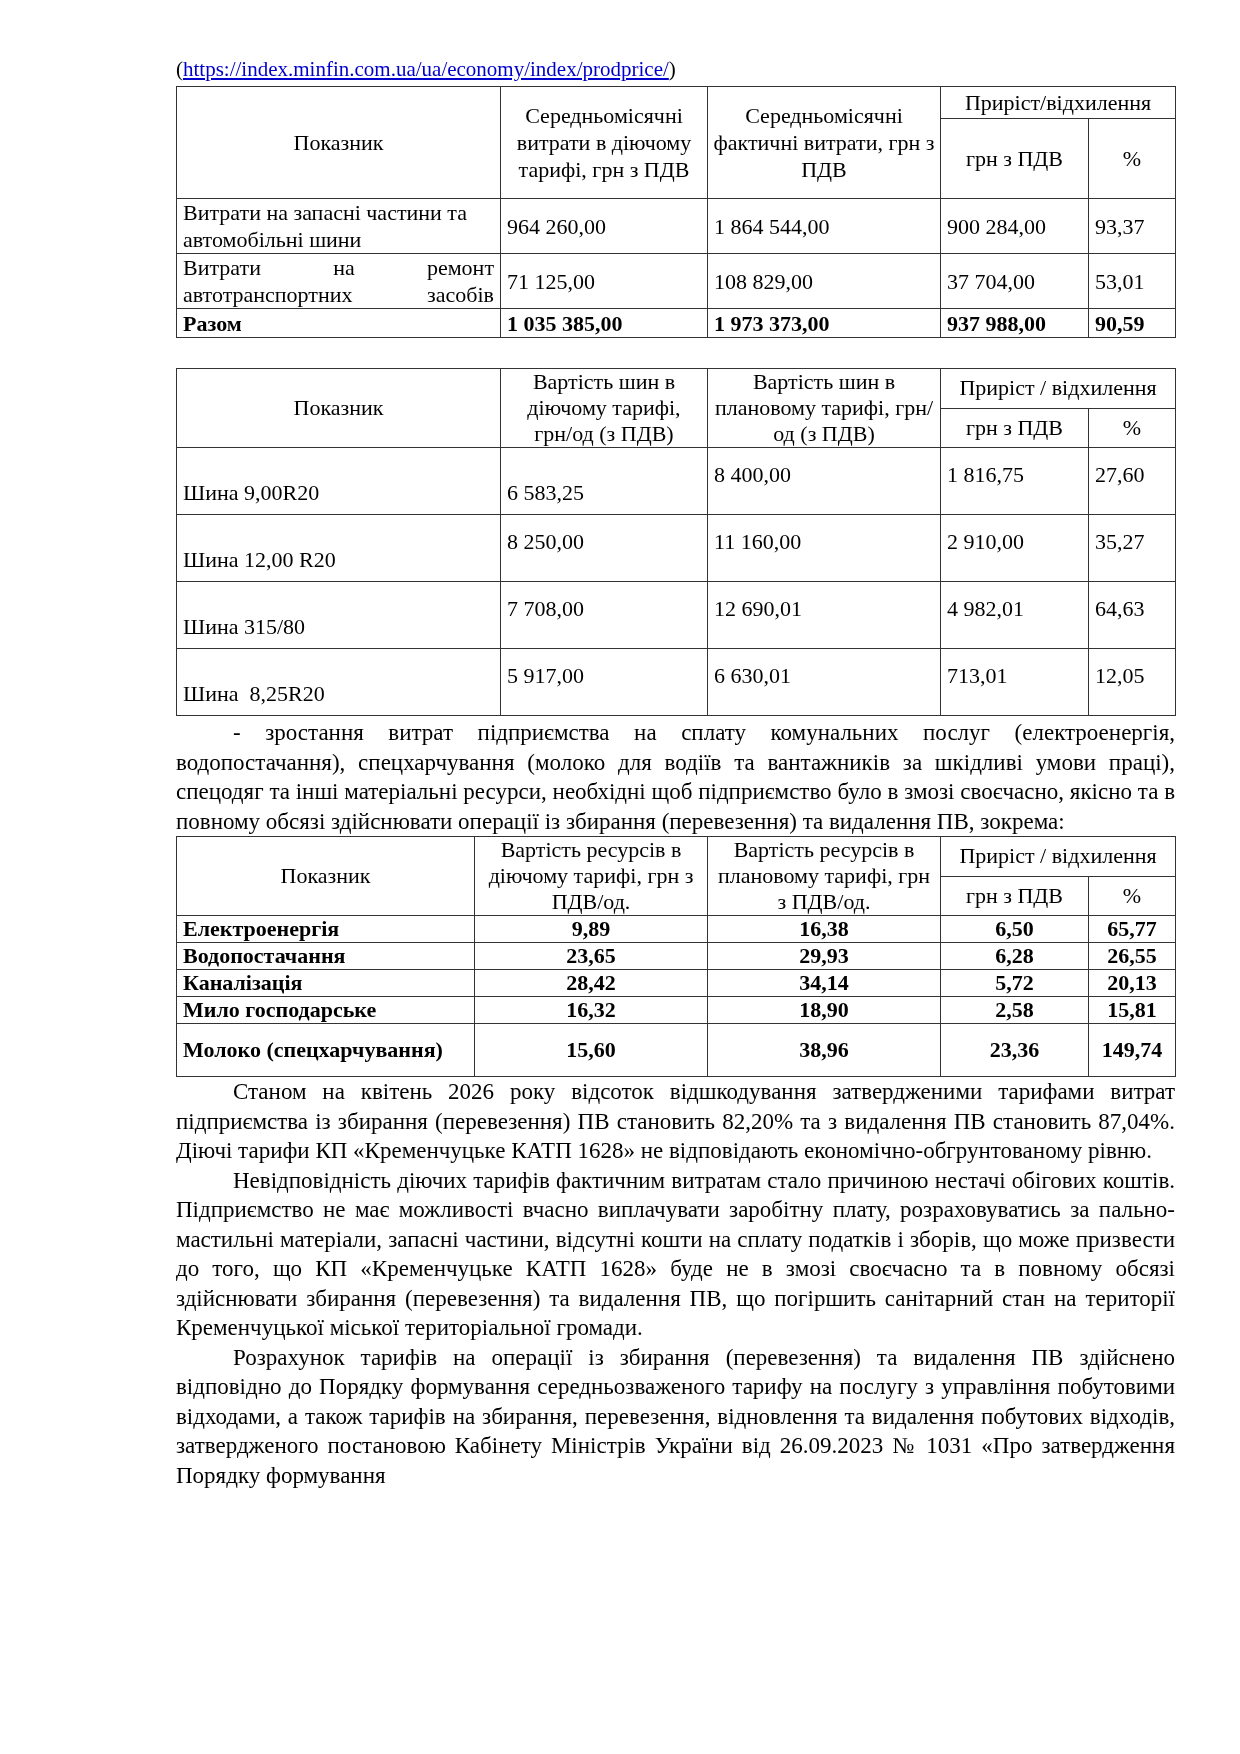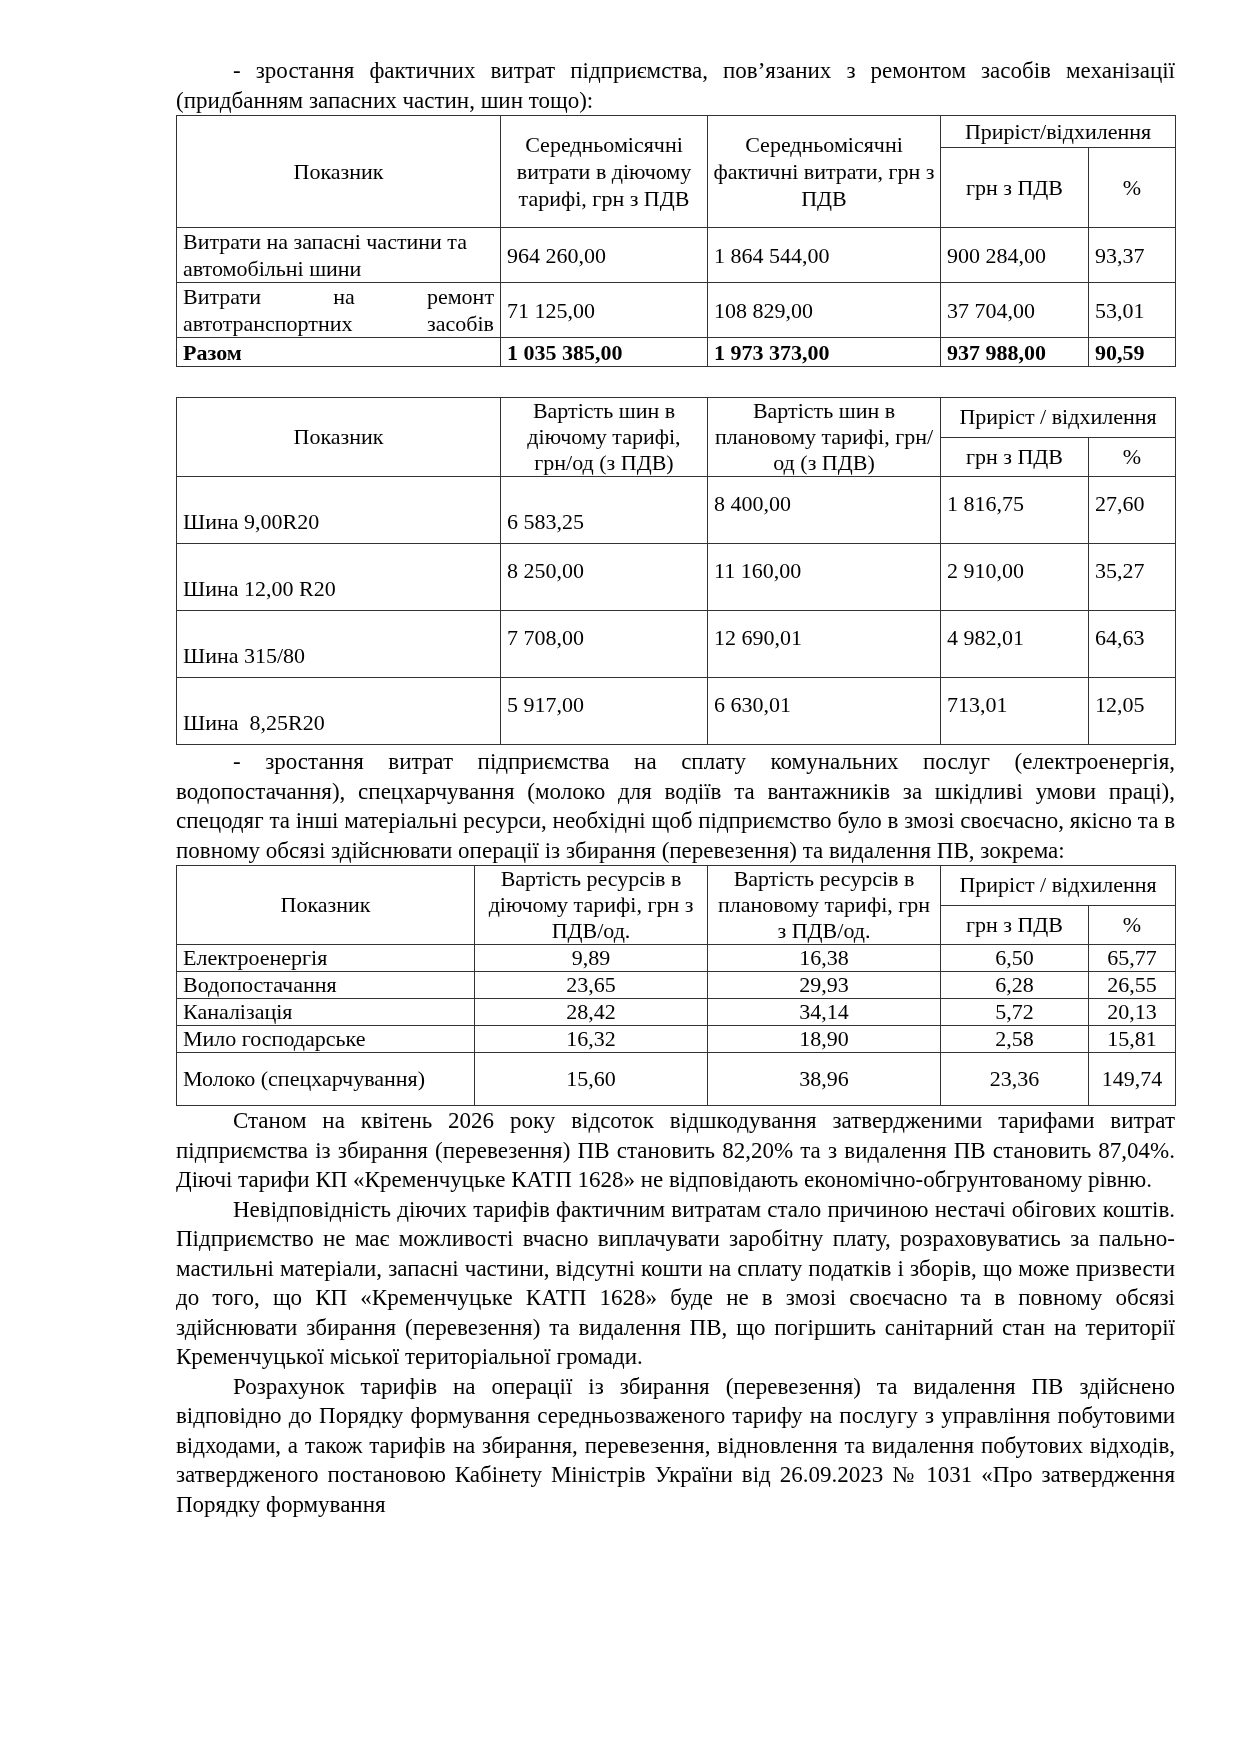--- a/index.html
+++ b/index.html
@@ -17,32 +17,34 @@
   td.c { text-align: center; }
   td.lbl { text-align: left; }
   tr.total td { font-weight: bold; }
   .t1 th { padding: 2px 4px; }
   .t1 td { height: 54px; line-height: 27px; }
   .t1 tr.total td { height: 28px; }
   .t1 td.lbl-just { text-align: justify; text-align-last: justify; font-family: Liberation Serif, serif; }
   .t2 td { height: 52px; line-height: 26px; }
   .t2 td.top { vertical-align: top; padding-top: 14px; }
   .t2 td.lblb { vertical-align: bottom; padding-bottom: 8px; margin-left: 9px; }
-  .t3 td { height: 26px; line-height: 26px; }
+  .t3 td { height: 26px; line-height: 26px; font-weight: bold; }
   .t3 td.tall { height: 52px; }
   .t3 th, .t2 th { line-height: 26px; }
   .gap { height: 30px; }
 </style>
 </head>
 <body>
 
 <div class="page">
 
-
-  <p class="p indent">- зростання фактичних витрат підприємства, пов’язаних з ремонтом засобів механізації (придбанням запасних частин, шин тощо):</p>
+  <p class="link-line">
+    <span>(</span><a>https://index.minfin.com.ua/ua/economy/index/prodprice/</a><span>)</span>
+  </p>
+
 
   <table class="t1">
     <colgroup>
       <col style="width:324px">
         <col style="width:207px">
         <col style="width:233px">
         <col style="width:148px">
         <col style="width:87px">
     </colgroup>
     <thead>

